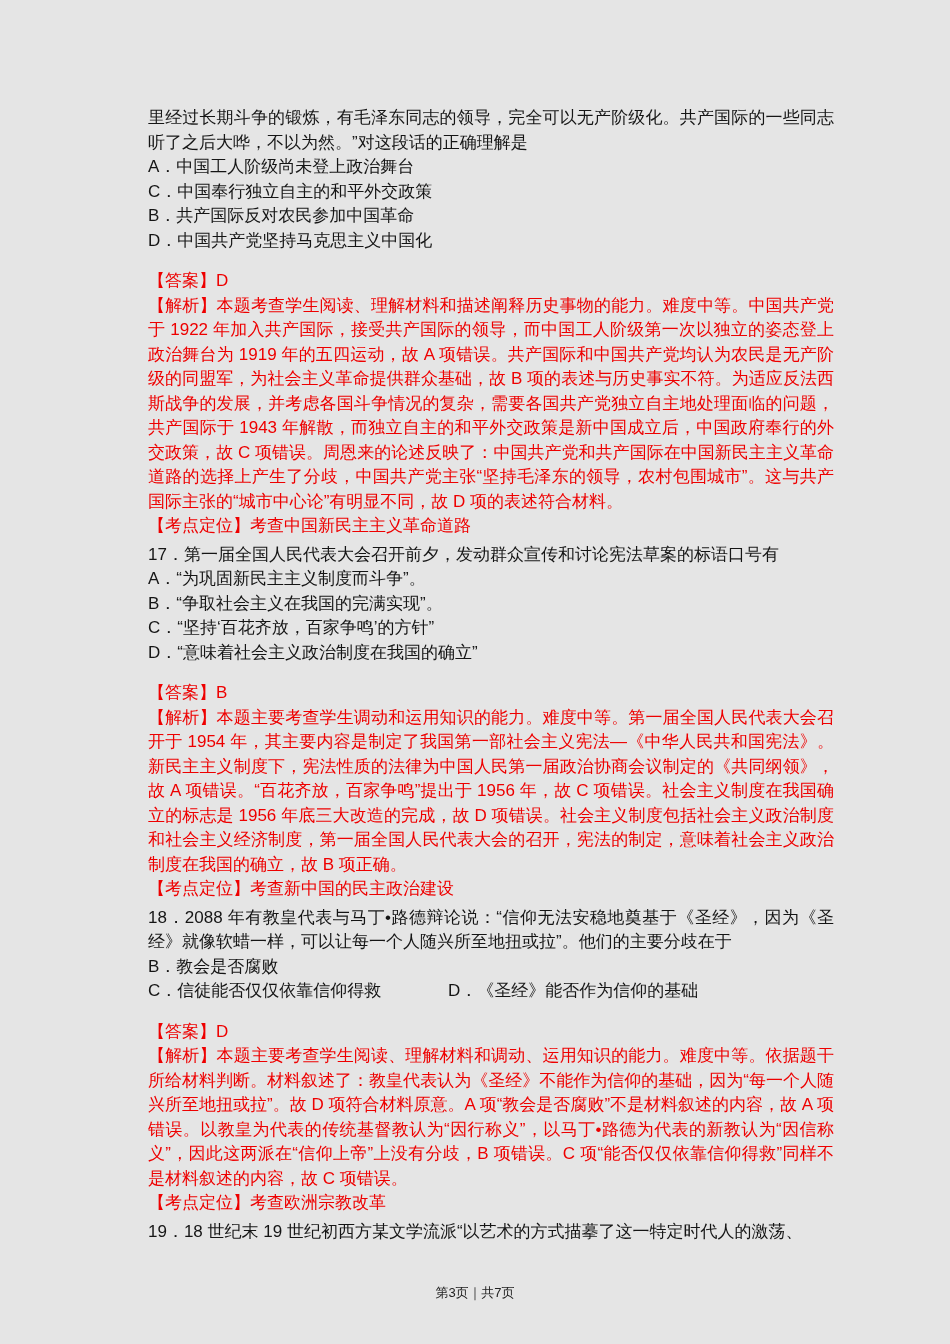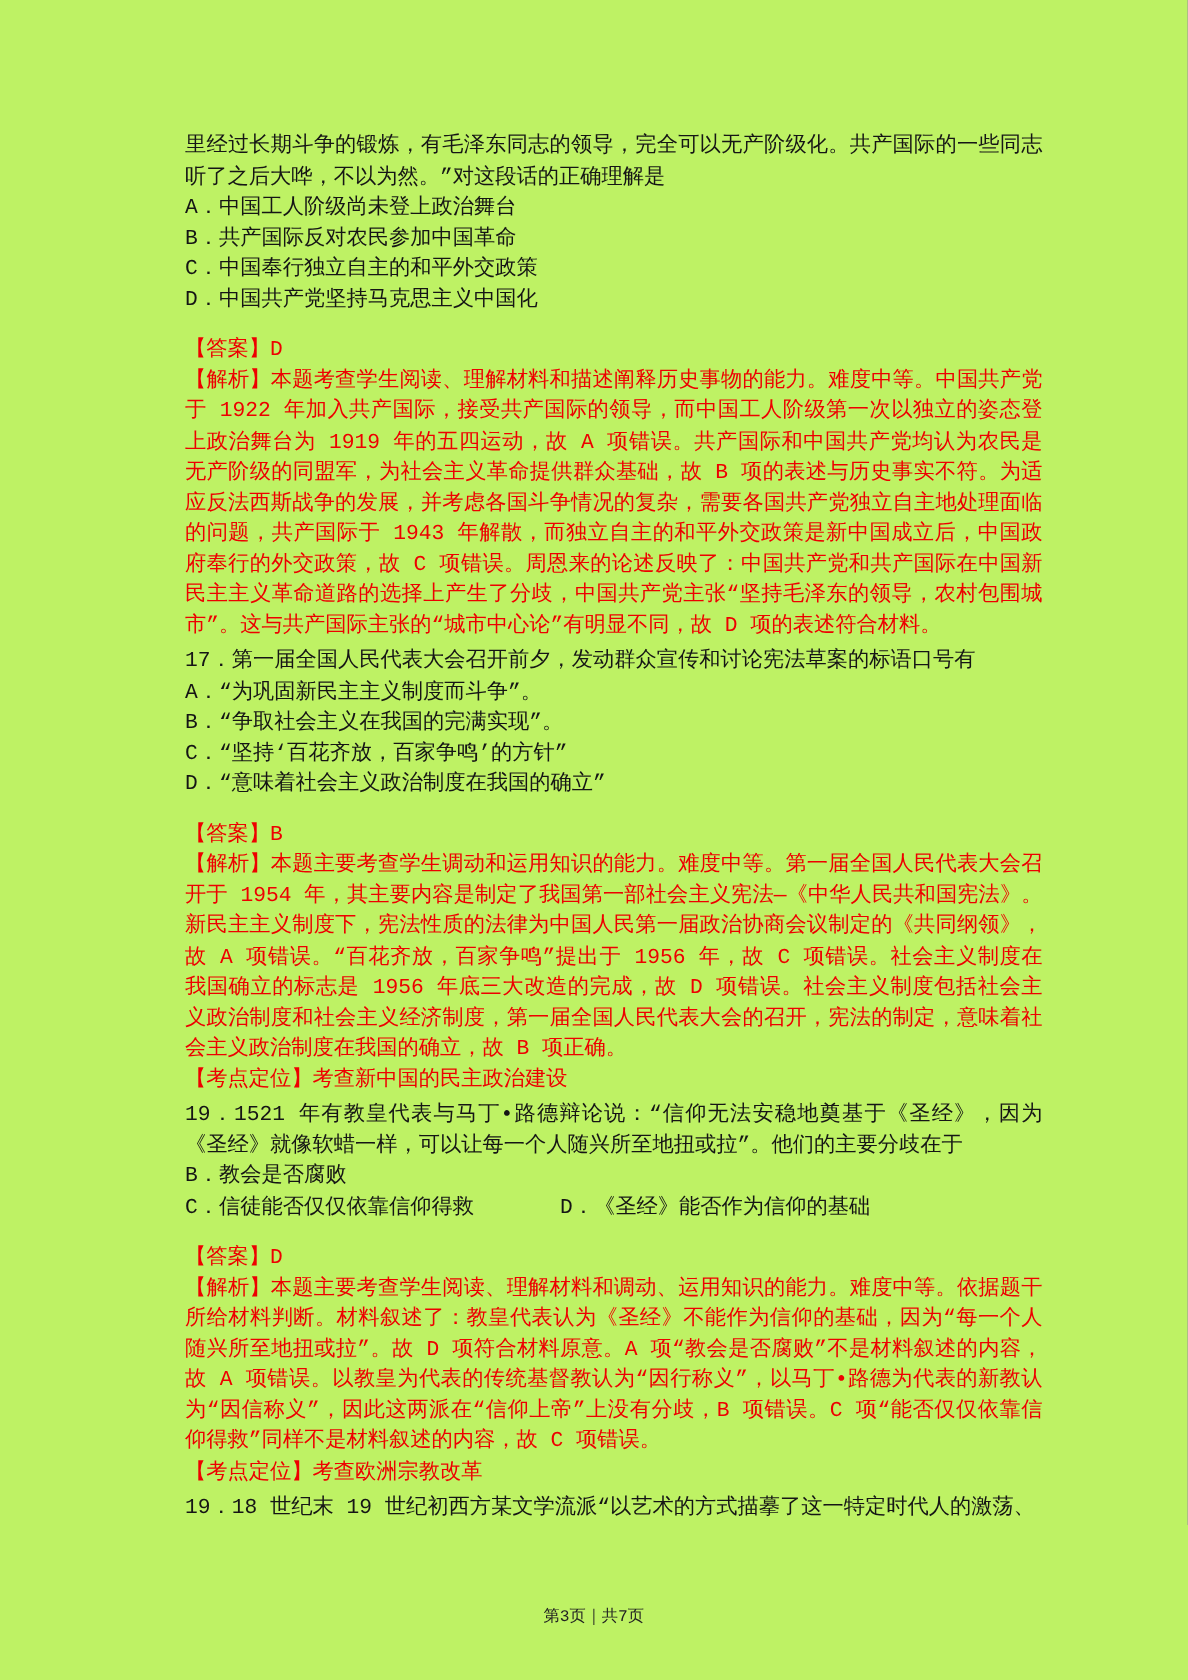--- a/index.html
+++ b/index.html
@@ -1,21 +1,21 @@
 <!DOCTYPE html>
 <html style="--red: #ee0000;"><head>
 <meta charset="utf-8">
 <style>
   html,body{margin:0;padding:0;background:#9a9a9a;}
   .page{
     position:relative;
     width:950px;height:1344px;
     margin:0 auto;
-    background:#bef264;
-    font-family:Liberation Mono, monospace;
+    background:#e5e5e5;
+    font-family:Liberation Sans, sans-serif;
     color:#151515;
     overflow:hidden;
   }
   .content{
     position:absolute;
     left:148px;top:106px;
     width:686px;
     font-size:17px;
     line-height:24.5px;
   }
@@ -38,34 +38,35 @@
     color:#222222;
   }
 </style>
 </head>
 <body>
 
 <div class="page">
   <div class="content">
       <div class="block body-text">里经过长期斗争的锻炼，有毛泽东同志的领导，完全可以无产阶级化。共产国际的一些同志听了之后大哗，不以为然。”对这段话的正确理解是</div>
       <div class="block option">A．中国工人阶级尚未登上政治舞台</div>
+      <div class="block option">C．中国奉行独立自主的和平外交政策</div>
       <div class="block option">B．共产国际反对农民参加中国革命</div>
-      <div class="block option">C．中国奉行独立自主的和平外交政策</div>
       <div class="block option">D．中国共产党坚持马克思主义中国化</div>
       <div class="block answer">【答案】D</div>
       <div class="block analysis">【解析】本题考查学生阅读、理解材料和描述阐释历史事物的能力。难度中等。中国共产党于 1922 年加入共产国际，接受共产国际的领导，而中国工人阶级第一次以独立的姿态登上政治舞台为 1919 年的五四运动，故 A 项错误。共产国际和中国共产党均认为农民是无产阶级的同盟军，为社会主义革命提供群众基础，故 B 项的表述与历史事实不符。为适应反法西斯战争的发展，并考虑各国斗争情况的复杂，需要各国共产党独立自主地处理面临的问题，共产国际于 1943 年解散，而独立自主的和平外交政策是新中国成立后，中国政府奉行的外交政策，故 C 项错误。周恩来的论述反映了：中国共产党和共产国际在中国新民主主义革命道路的选择上产生了分歧，中国共产党主张“坚持毛泽东的领导，农村包围城市”。这与共产国际主张的“城市中心论”有明显不同，故 D 项的表述符合材料。</div>
+      <div class="block kaodian">【考点定位】考查中国新民主主义革命道路</div>
       <div class="block question">17．第一届全国人民代表大会召开前夕，发动群众宣传和讨论宪法草案的标语口号有</div>
       <div class="block option">A．“为巩固新民主主义制度而斗争”。</div>
       <div class="block option">B．“争取社会主义在我国的完满实现”。</div>
       <div class="block option">C．“坚持‘百花齐放，百家争鸣’的方针”</div>
       <div class="block option">D．“意味着社会主义政治制度在我国的确立”</div>
       <div class="block answer">【答案】B</div>
       <div class="block analysis">【解析】本题主要考查学生调动和运用知识的能力。难度中等。第一届全国人民代表大会召开于 1954 年，其主要内容是制定了我国第一部社会主义宪法—《中华人民共和国宪法》。新民主主义制度下，宪法性质的法律为中国人民第一届政治协商会议制定的《共同纲领》，故 A 项错误。“百花齐放，百家争鸣”提出于 1956 年，故 C 项错误。社会主义制度在我国确立的标志是 1956 年底三大改造的完成，故 D 项错误。社会主义制度包括社会主义政治制度和社会主义经济制度，第一届全国人民代表大会的召开，宪法的制定，意味着社会主义政治制度在我国的确立，故 B 项正确。</div>
       <div class="block kaodian">【考点定位】考查新中国的民主政治建设</div>
-      <div class="block question">19．1521 年有教皇代表与马丁•路德辩论说：“信仰无法安稳地奠基于《圣经》，因为《圣经》就像软蜡一样，可以让每一个人随兴所至地扭或拉”。他们的主要分歧在于</div>
+      <div class="block question">18．2088 年有教皇代表与马丁•路德辩论说：“信仰无法安稳地奠基于《圣经》，因为《圣经》就像软蜡一样，可以让每一个人随兴所至地扭或拉”。他们的主要分歧在于</div>
       <div class="block option-row">
         <span class="opt-col">B．教会是否腐败</span>
       </div>
       <div class="block option-row">
         <span class="opt-col">C．信徒能否仅仅依靠信仰得救</span>
         <span class="opt-col">D．《圣经》能否作为信仰的基础</span>
       </div>
       <div class="block answer">【答案】D</div>
       <div class="block analysis">【解析】本题主要考查学生阅读、理解材料和调动、运用知识的能力。难度中等。依据题干所给材料判断。材料叙述了：教皇代表认为《圣经》不能作为信仰的基础，因为“每一个人随兴所至地扭或拉”。故 D 项符合材料原意。A 项“教会是否腐败”不是材料叙述的内容，故 A 项错误。以教皇为代表的传统基督教认为“因行称义”，以马丁•路德为代表的新教认为“因信称义”，因此这两派在“信仰上帝”上没有分歧，B 项错误。C 项“能否仅仅依靠信仰得救”同样不是材料叙述的内容，故 C 项错误。</div>
       <div class="block kaodian">【考点定位】考查欧洲宗教改革</div>

